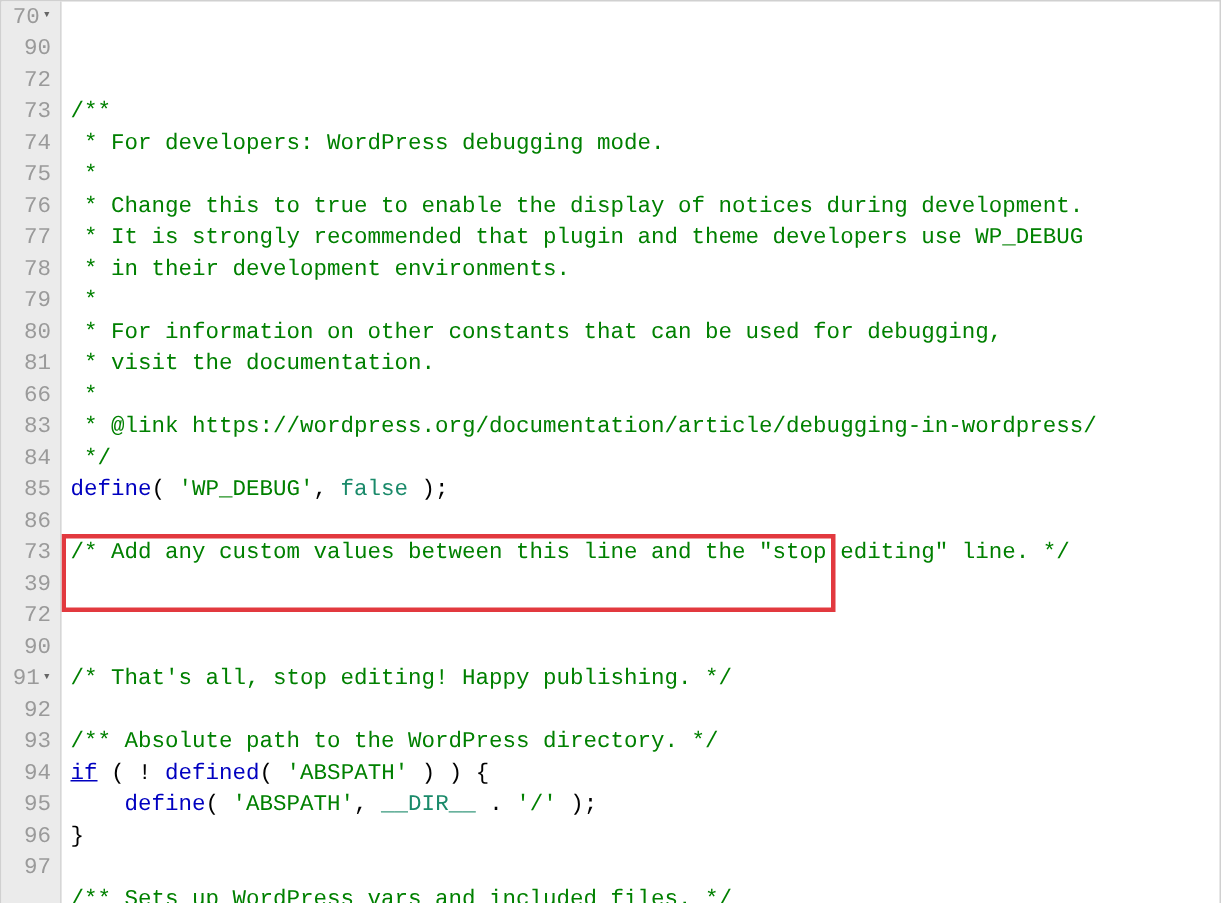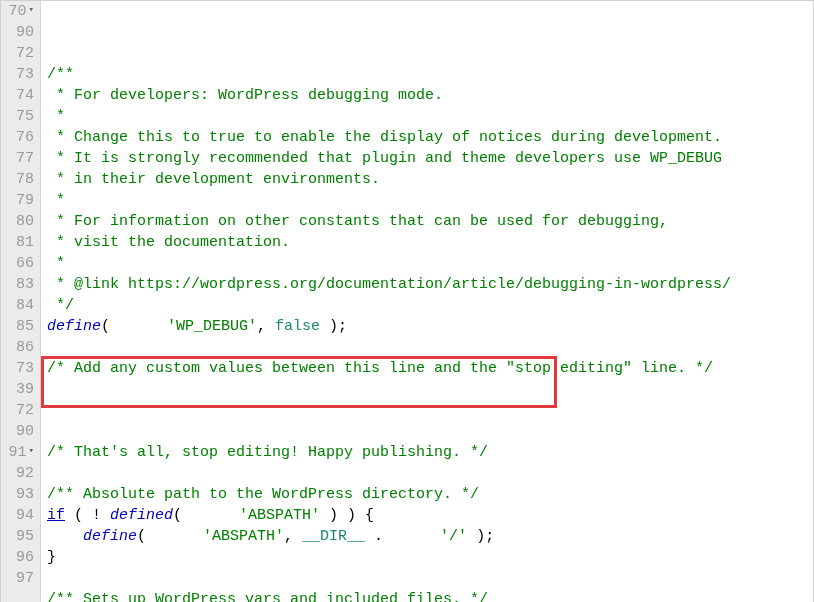--- a/index.html
+++ b/index.html
@@ -58,22 +58,22 @@
     color: var(--gutter-fold);
     font-size: 9px;
     line-height: 9px;
     margin-left: 2px;
     transform: translateY(-1px);
   }
   .code .row { height: 21px; align-items: center; }
   .code .row span { white-space: pre; }
   .c  { color: var(--comment); }
   .kw { color: var(--kw); text-decoration: underline; }
-  .fn { color: var(--fn); font-style: italic; }
-  .s  { color: var(--str); margin-left: 48px; }
+  .fn { color: var(--fn); }
+  .s  { color: var(--str); }
   .k  { color: var(--const); }
   .p  { color: var(--ident); }
   .hl-box {
     position: absolute;
     border: 3px solid var(--highlight);
     pointer-events: none;
     left: 0px;
     
   }
 </style>

